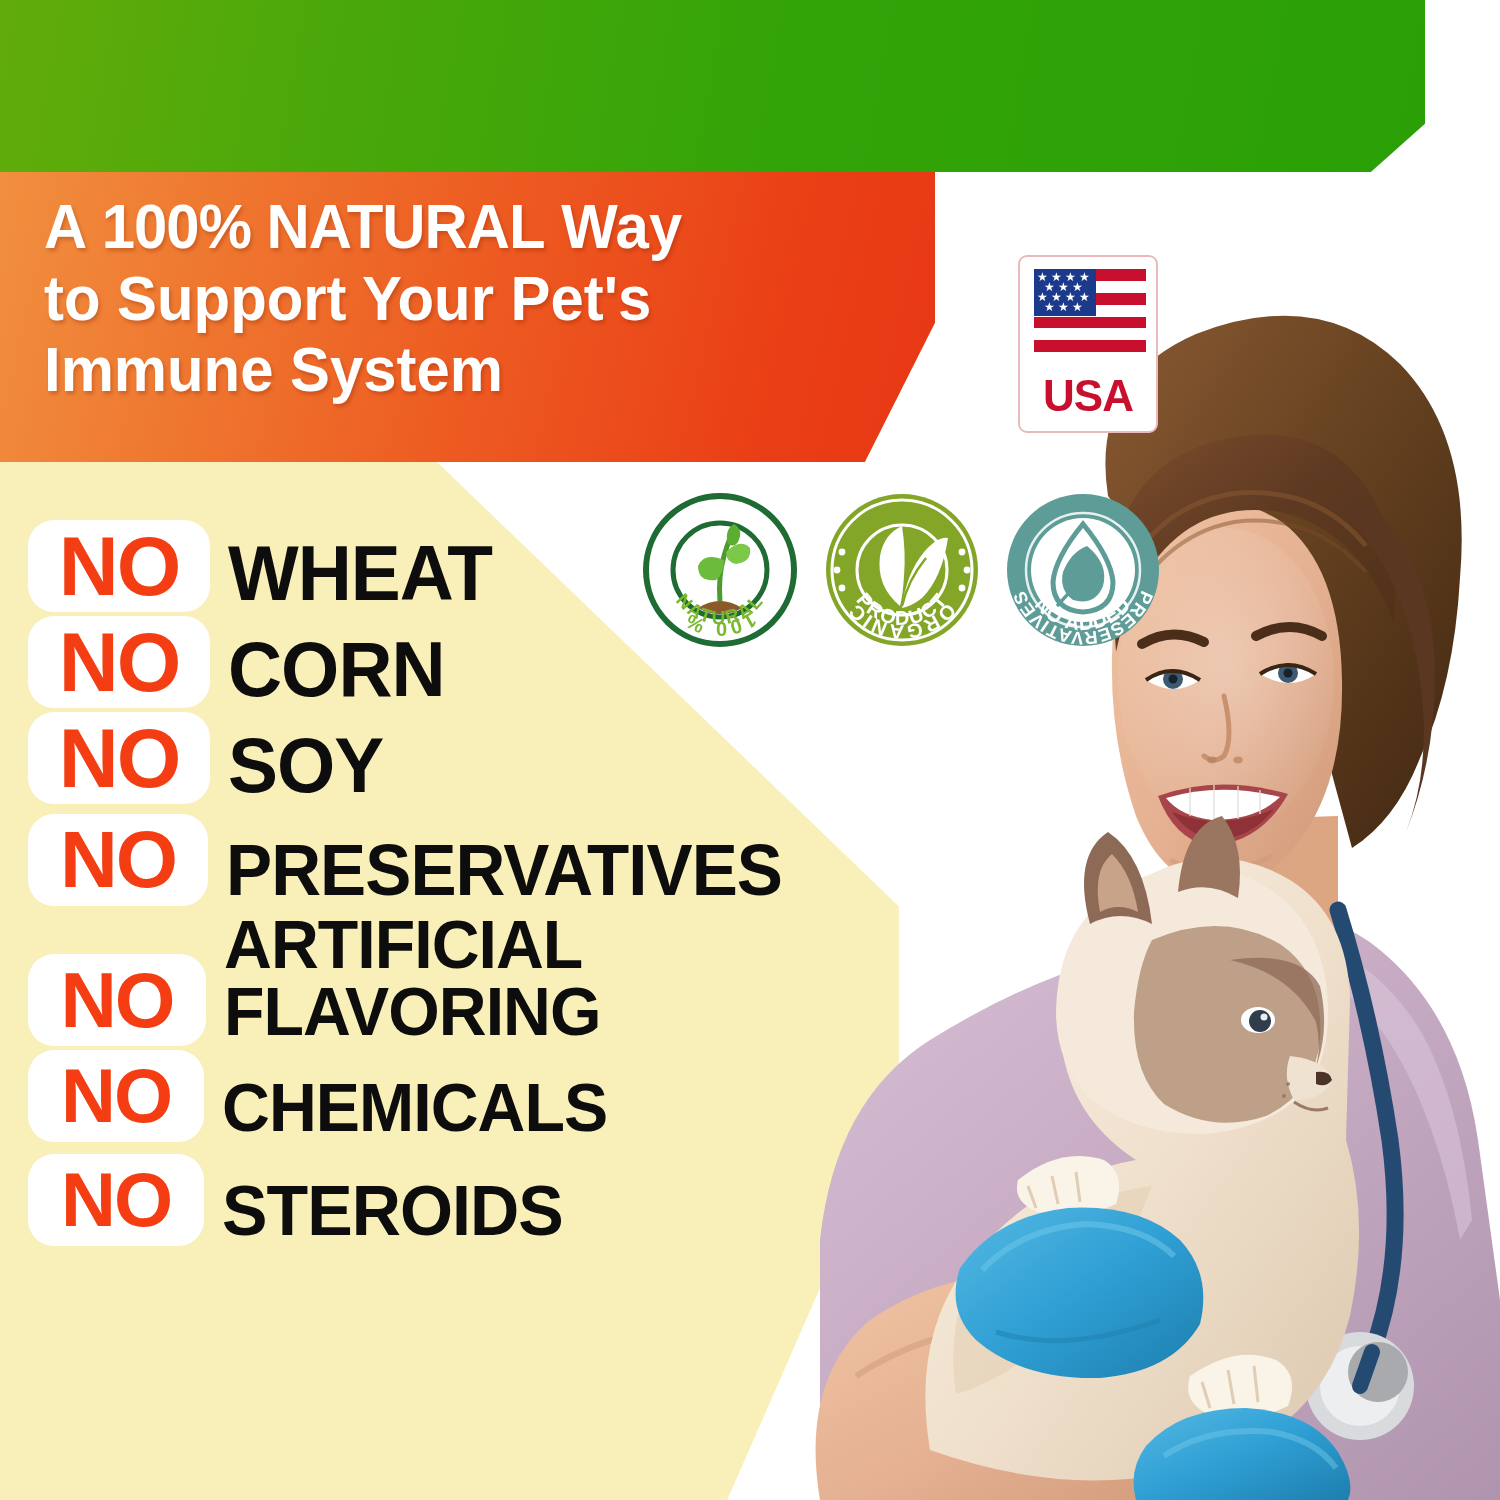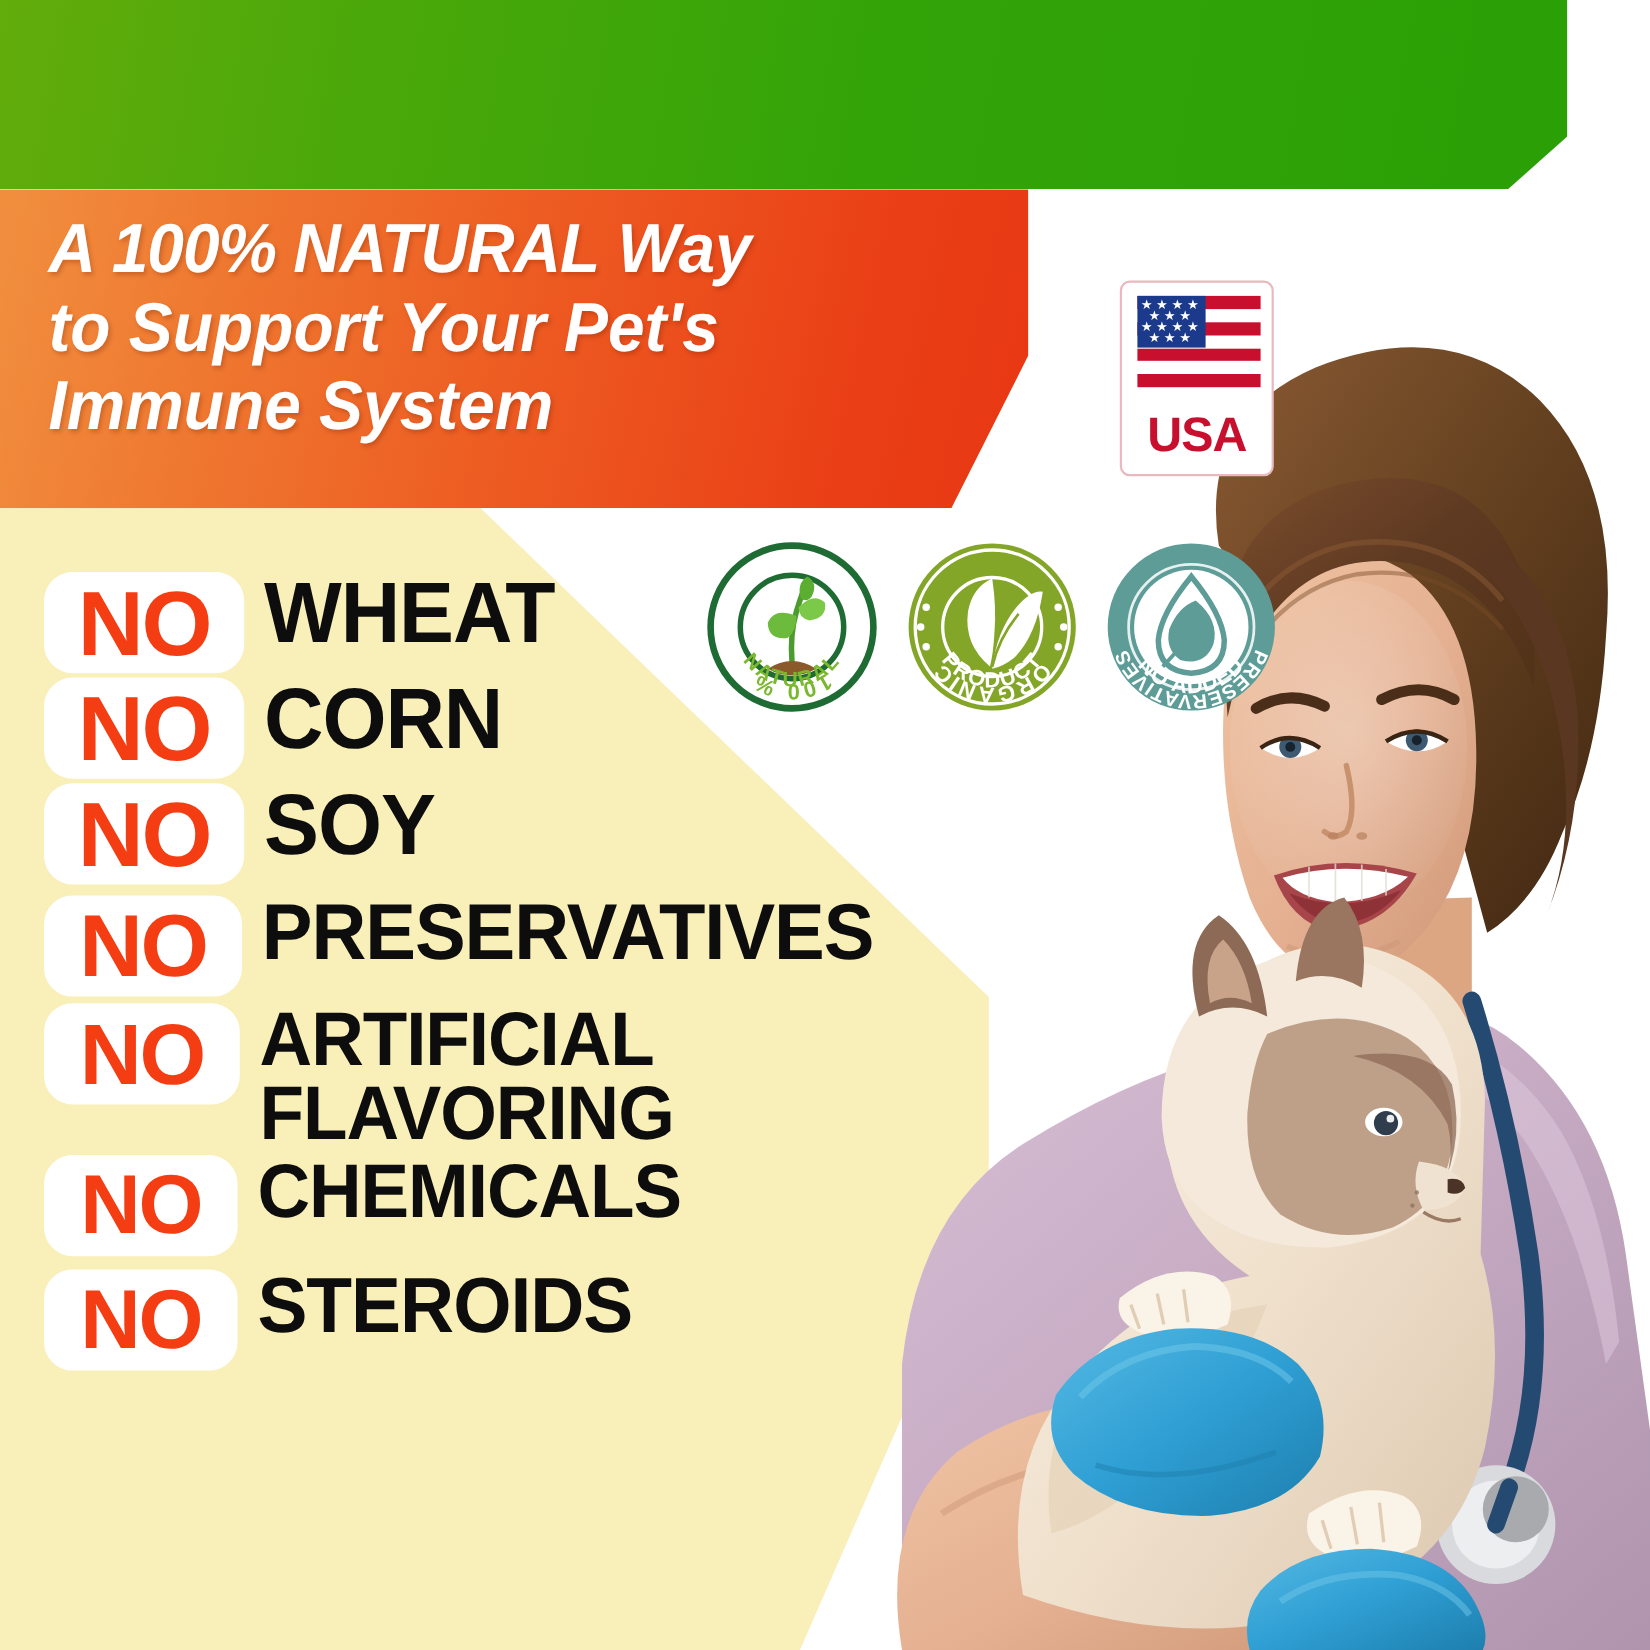--- a/index.html
+++ b/index.html
@@ -65,21 +65,20 @@
   }
   .orange-lines {
     position:absolute;
     left:44px; top:196px;
     z-index:6;
     width:880px;
     font-family:"Liberation Sans", sans-serif;
     color:#ffffff;
     line-height:0.98;
     text-shadow:2px 3px 4px rgba(120,30,0,0.28);
-    font-style:italic;
   }
   .o-line {
     font-size:63px;
     font-weight:bold;
     white-space:nowrap;
     transform:scaleX(0.95);
     transform-origin:left center;
     margin-bottom:10px;
   }
   .o-strong { font-weight:bold; letter-spacing:-1px; }
@@ -144,23 +143,22 @@
   
   .no-list {
     position:absolute;
     left:28px; top:520px;
     width:900px;
     z-index:7;
   }
   .no-row {
     position:relative;
     display:flex;
-    align-items:flex-start;
+    align-items:flex-end;
     margin-bottom:4px;
-    margin-left:12px;
   }
   .no-chip {
     flex:0 0 auto;
     background:#ffffff;
     border-radius:26px;
     display:flex;
     align-items:center;
     justify-content:center;
     font-family:"Liberation Sans", sans-serif;
     font-weight:bold;

